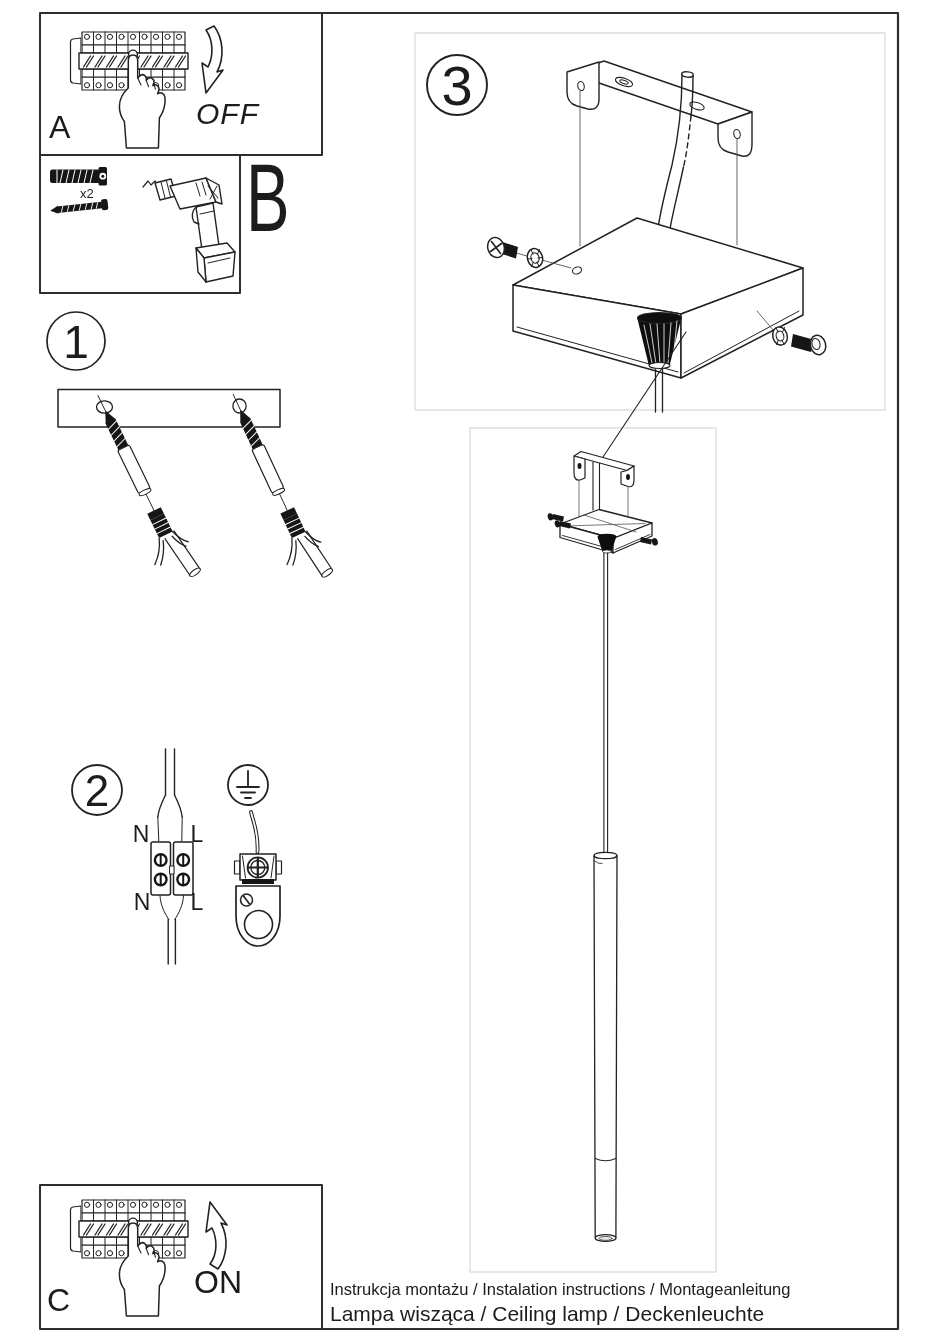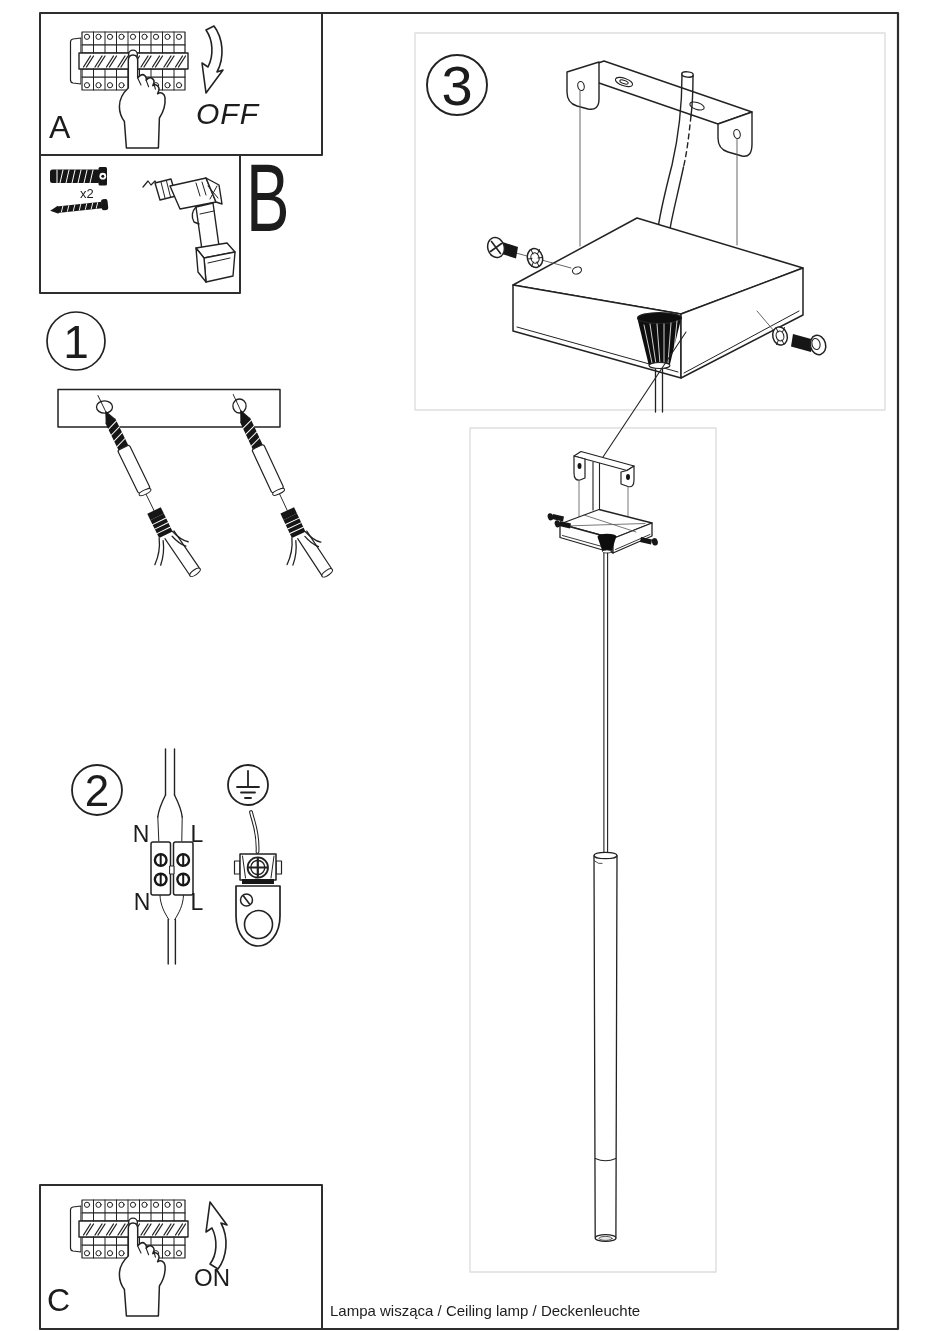--- a/index.html
+++ b/index.html
@@ -298,17 +298,18 @@
 <div class="t center" style="left:76px;top:342px;font-size:46px;">1</div>
 <div class="t center" style="left:97px;top:791px;font-size:44px;">2</div>
 <div class="t center" style="left:457px;top:86px;font-size:56px;">3</div>
 
 <div class="t center" style="left:141px;top:834px;font-size:23px;">N</div>
 <div class="t center" style="left:197px;top:834px;font-size:23px;">L</div>
 <div class="t center" style="left:142px;top:902px;font-size:23px;">N</div>
 <div class="t center" style="left:197px;top:902px;font-size:23px;">L</div>
 
 <div class="t" style="left:47px;top:1284px;font-size:32px;">C</div>
-<div class="t" style="left:194px;top:1266px;font-size:24px;">ON</div>
-
-<div class="t" style="left:330px;top:1303px;font-size:15px;">Lampa wisząca / Ceiling lamp / Deckenleuchte</div>
+<div class="t" style="left:194px;top:1266px;font-size:32px;">ON</div>
+
+<div class="t" style="left:330px;top:1281px;font-size:16.5px;">Instrukcja montażu / Instalation instructions / Montageanleitung</div>
+<div class="t" style="left:330px;top:1303px;font-size:21px;">Lampa wisząca / Ceiling lamp / Deckenleuchte</div>
 
 </div>
 
 </body></html>

